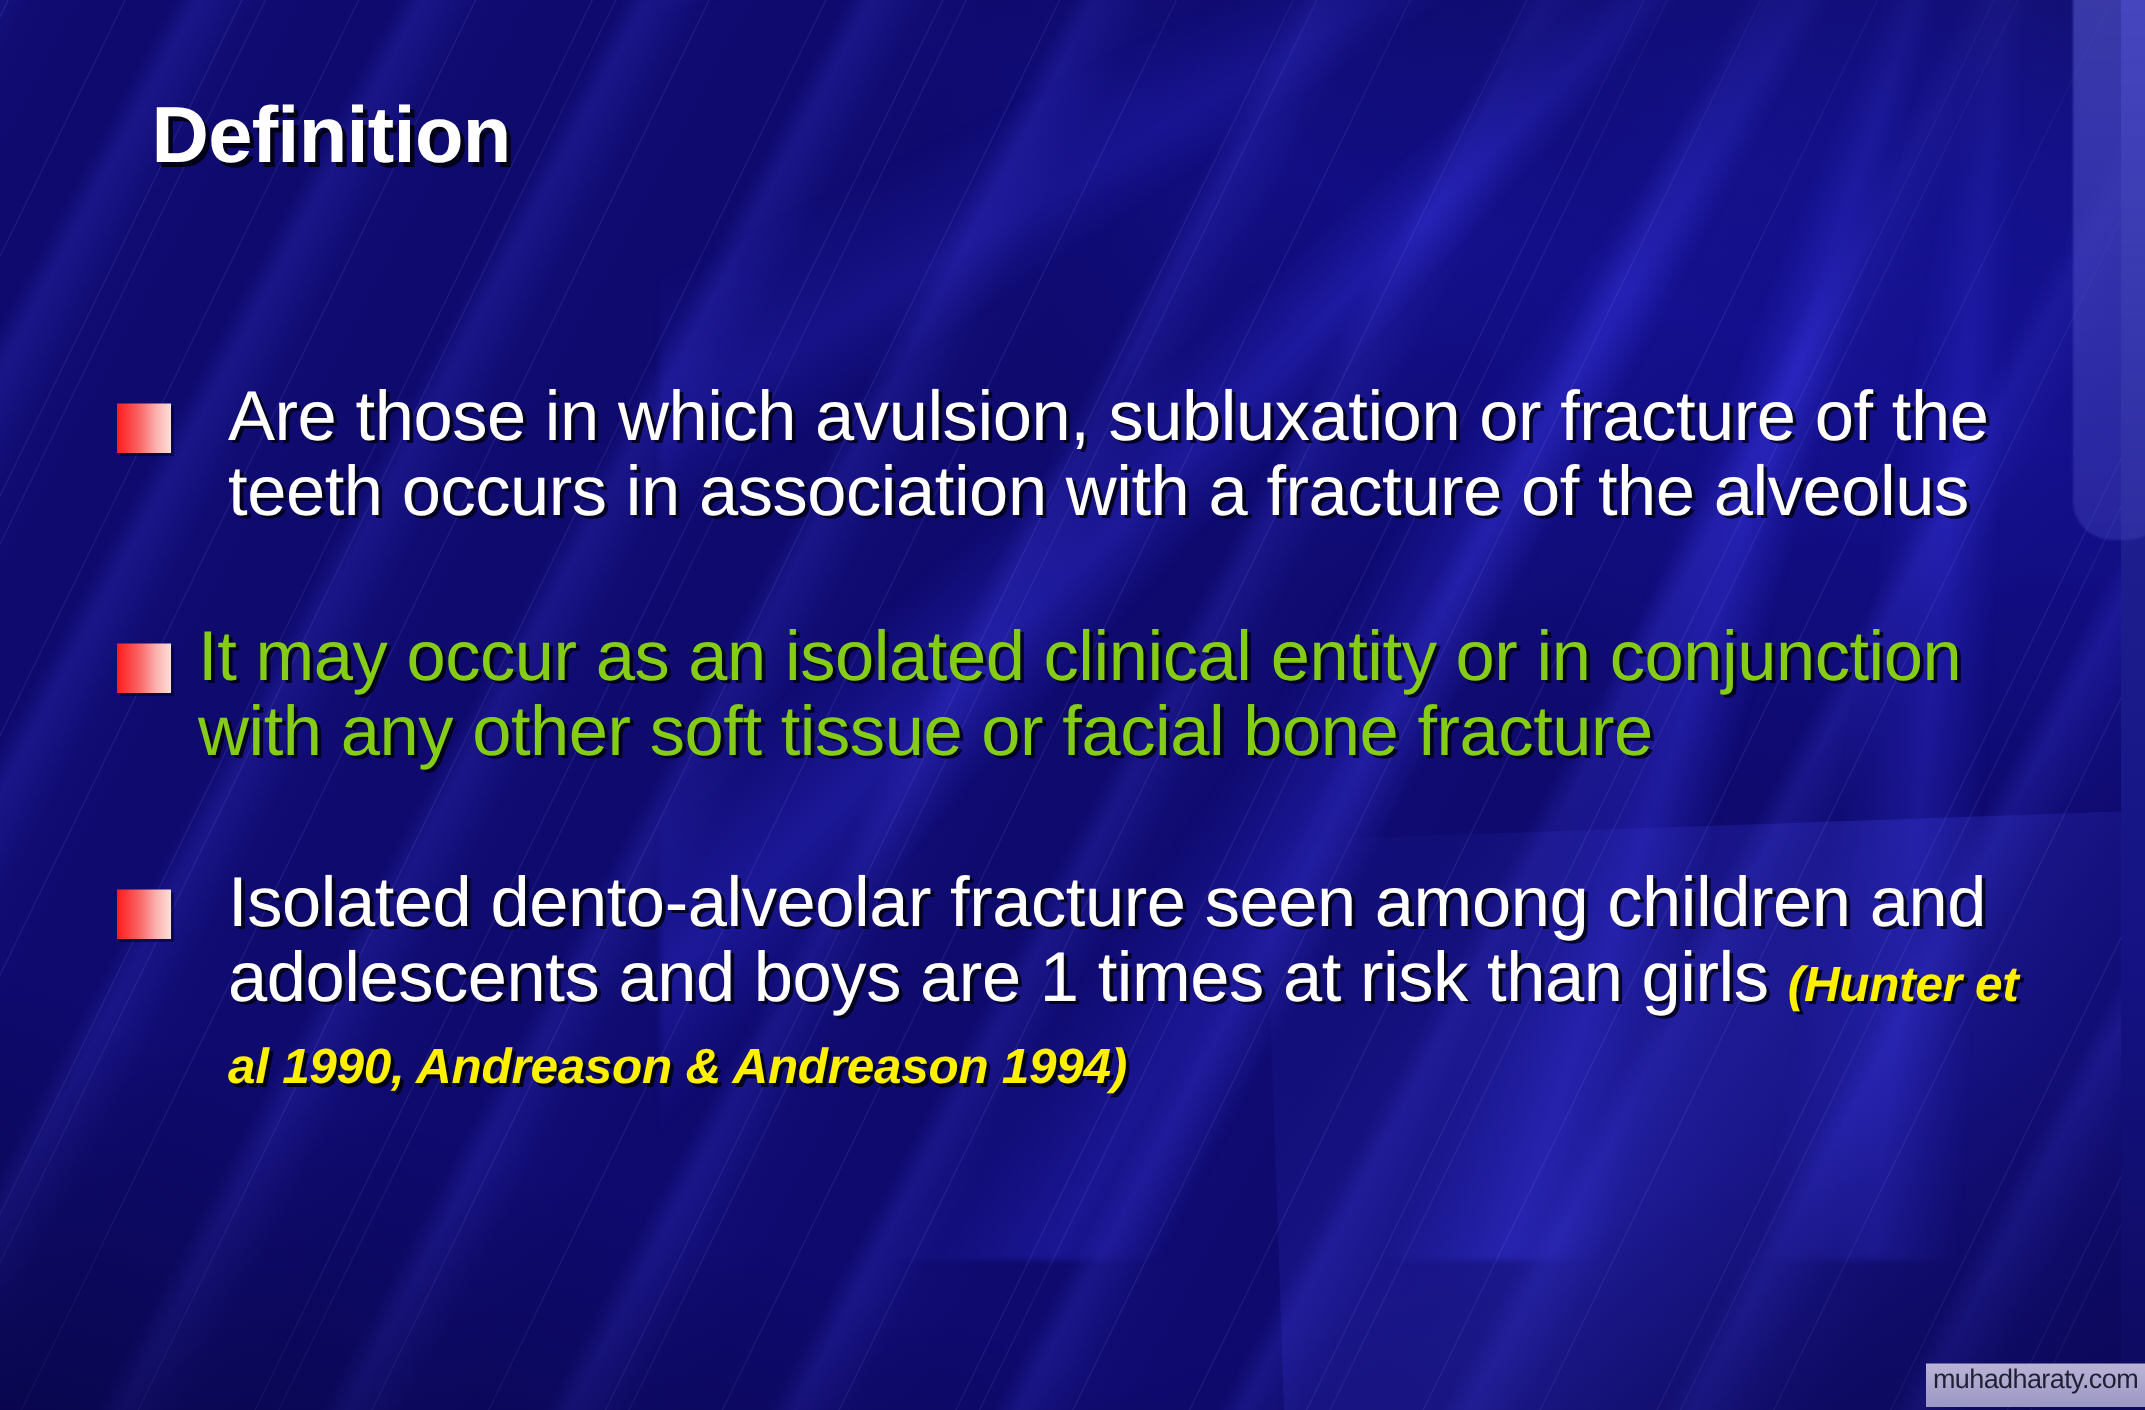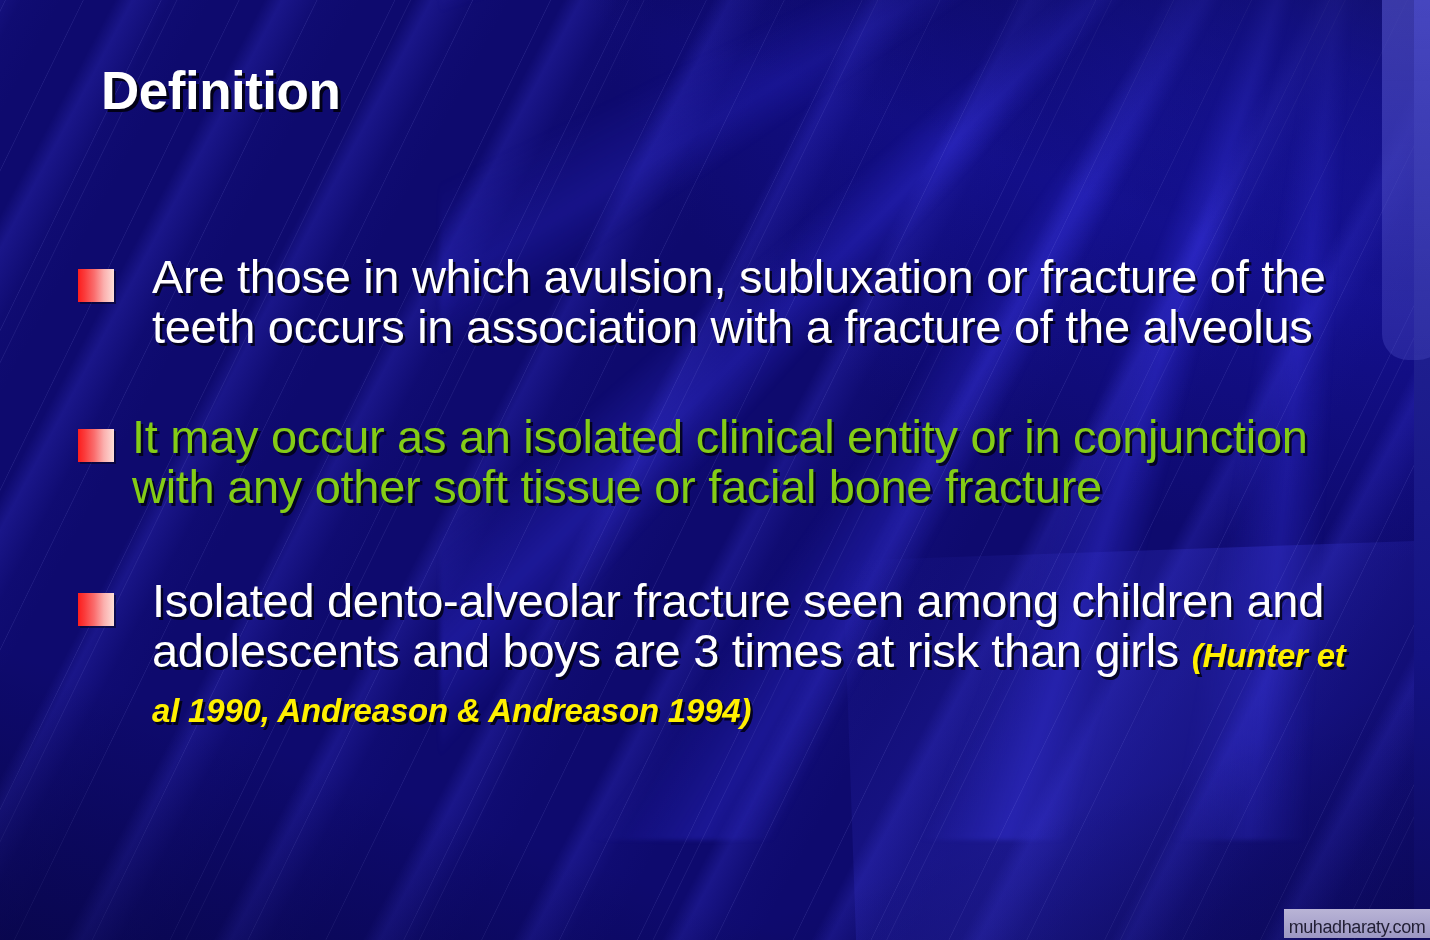--- a/index.html
+++ b/index.html
@@ -209,21 +209,21 @@
 
   
   .watermark {
     position: absolute;
     right: 0px;
     bottom: 2px;
     width: 146px;
     height: 29px;
     background: linear-gradient(180deg, #b9b4d6 0%, #a9a4cc 55%, #9c97c3 100%);
     display: flex;
-    align-items: flex-end;
+    align-items: flex-start;
     justify-content: center;
     font-size: 18px;
     color: #221f35;
     letter-spacing: -0.4px;
     overflow: hidden;
   }
 </style>
 </head>
 <body>
 
@@ -254,21 +254,21 @@
 
       <div class="bullet-row">
         <div class="bullet-marker"></div>
         <div class="bullet-text tone-cream">It may occur as an isolated clinical entity or in conjunction with any other soft tissue or facial bone fracture</div>
       </div>
 
       <div class="gap-b"></div>
 
       <div class="bullet-row">
         <div class="bullet-marker"></div>
-        <div class="bullet-text tone-white"><span>Isolated dento-alveolar fracture seen among children and adolescents and boys are 3 times at risk than girls </span><span class="citation">(Hunter et al 1990, Andreason &amp; Andreason 1994)</span></div>
+        <div class="bullet-text tone-white"><span>Isolated dento-alveolar fracture seen among children and adolescents and boys are 1 times at risk than girls </span><span class="citation">(Hunter et al 1990, Andreason &amp; Andreason 1994)</span></div>
       </div>
 
     </div>
 
     <div class="watermark">
       <span>muhadharaty.com</span>
     </div>
 
   </div>
 </div>

